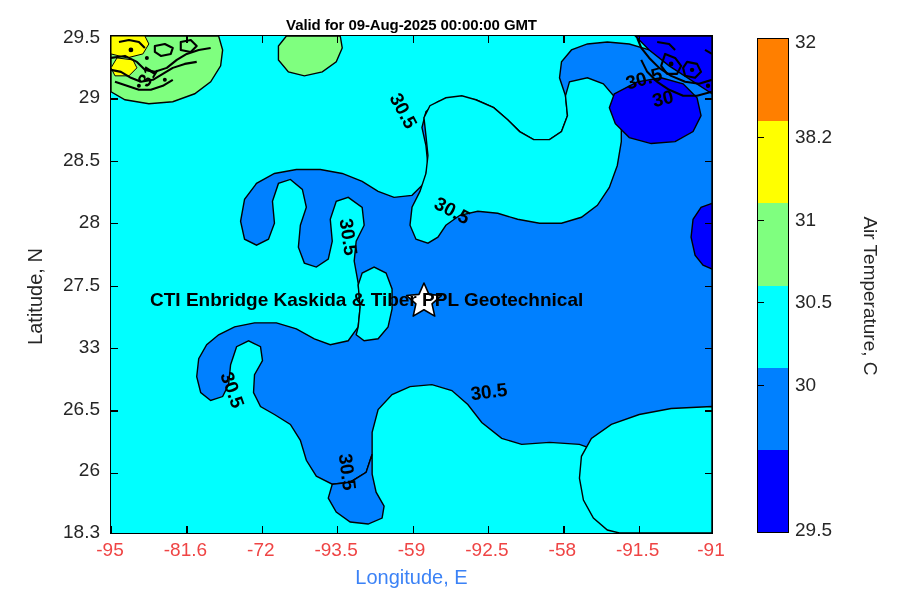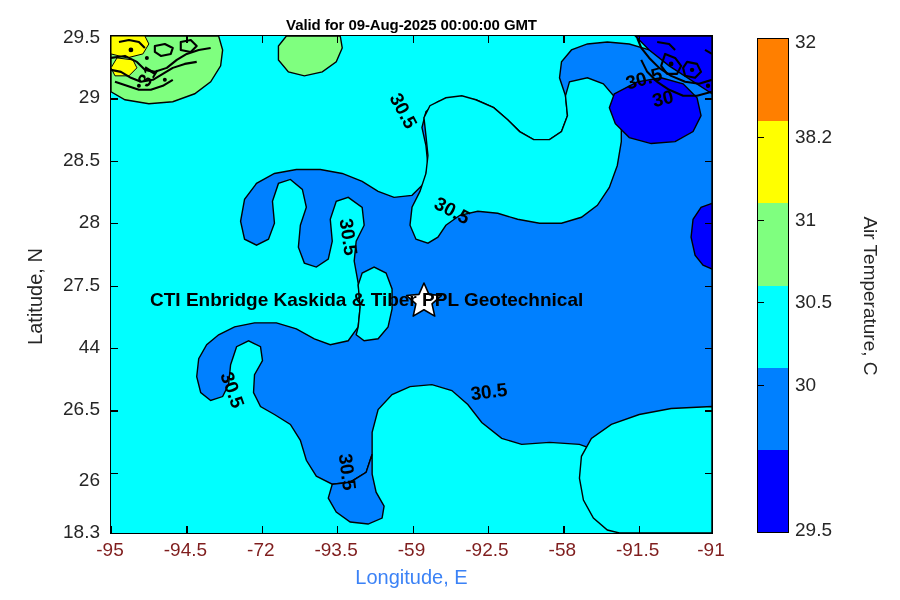--- a/index.html
+++ b/index.html
@@ -19,21 +19,21 @@
   
   .axes-frame{
     position:absolute;left:110px;top:35px;width:603px;height:499px;
     border:1.4px solid #000;box-sizing:border-box;overflow:hidden;
     background:#00ffff;
   }
   .map-svg{position:absolute;left:0;top:0;width:100%;height:100%;display:block;}
 
   
   .xtick{
-    position:absolute;top:539px;font-size:19px;color:#7f1d1d;
+    position:absolute;top:539px;font-size:19px;color:#ef4444;
     transform:translateX(-50%);white-space:nowrap;
   }
   .ytick{
     position:absolute;left:100px;font-size:19px;color:#262626;
     transform:translateY(-50%);white-space:nowrap;text-align:right;
   }
   .ytick-inner{display:block;transform:translateX(-100%);}
 
   .xlabel{
     position:absolute;left:110px;top:566px;width:603px;text-align:center;
@@ -236,21 +236,21 @@
   <div class="clabel" style="left:348px;top:237px;transform:translate(-50%,-50%) rotate(82deg)">30.5</div>
   <div class="clabel" style="left:232px;top:390px;transform:translate(-50%,-50%) rotate(70deg)">30.5</div>
   <div class="clabel" style="left:489px;top:392px;transform:translate(-50%,-50%) rotate(-7deg)">30.5</div>
   <div class="clabel" style="left:347px;top:472px;transform:translate(-50%,-50%) rotate(83deg)">30.5</div>
   <div class="clabel" style="left:644px;top:79px;transform:translate(-50%,-50%) rotate(-16deg)">30.5</div>
   <div class="clabel" style="left:663px;top:99px;transform:translate(-50%,-50%) rotate(-13deg)">30</div>
 
   <div class="site-label" style="left:150px;top:300px;transform:translateY(-50%)">CTI Enbridge  Kaskida &amp; Tiber PPL Geotechnical</div>
 
   <div class="xtick" style="left:110px">-95</div>
-  <div class="xtick" style="left:185.4px">-94.5</div>
+  <div class="xtick" style="left:185.4px">-81.6</div>
   <div class="xtick" style="left:260.8px">-72</div>
   <div class="xtick" style="left:336.1px">-93.5</div>
   <div class="xtick" style="left:411.5px">-59</div>
   <div class="xtick" style="left:486.9px">-92.5</div>
   <div class="xtick" style="left:562.3px">-58</div>
   <div class="xtick" style="left:637.6px">-91.5</div>
   <div class="xtick" style="left:711px">-91</div>
 
   <div class="ytick" style="top:37px">
       <span class="ytick-inner">29.5</span>
@@ -261,26 +261,26 @@
   <div class="ytick" style="top:159.8px">
       <span class="ytick-inner">28.5</span>
     </div>
   <div class="ytick" style="top:222.1px">
       <span class="ytick-inner">28</span>
     </div>
   <div class="ytick" style="top:284.5px">
       <span class="ytick-inner">27.5</span>
     </div>
   <div class="ytick" style="top:346.9px">
-      <span class="ytick-inner">44</span>
+      <span class="ytick-inner">33</span>
     </div>
   <div class="ytick" style="top:409.3px">
       <span class="ytick-inner">26.5</span>
     </div>
-  <div class="ytick" style="top:480px">
+  <div class="ytick" style="top:470px">
       <span class="ytick-inner">26</span>
     </div>
   <div class="ytick" style="top:532px">
       <span class="ytick-inner">18.3</span>
     </div>
 
   <div class="xlabel">Longitude, E</div>
   <div class="ylabel">Latitude, N</div>
 
   <div class="cbar">

